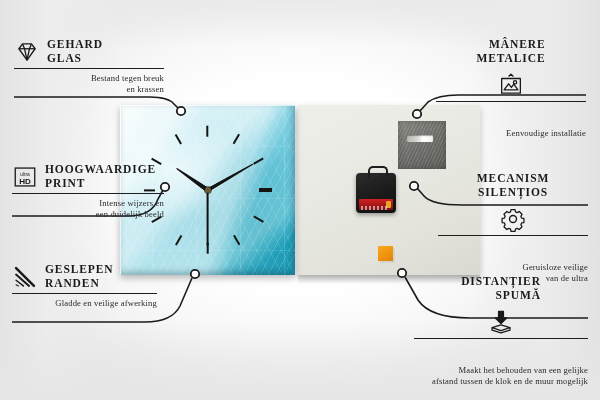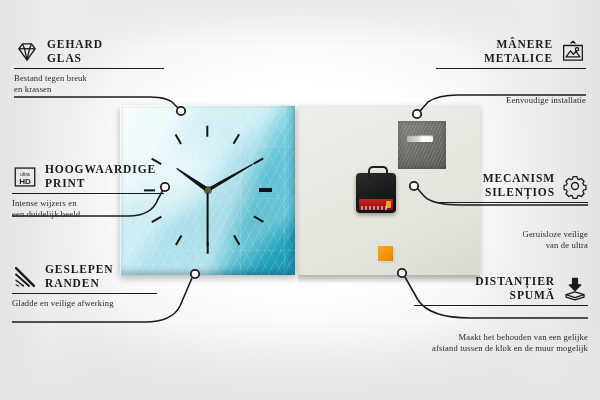--- a/index.html
+++ b/index.html
@@ -136,28 +136,28 @@
   }
   .back-shadow{
     position:absolute;left:178px;top:170px;width:182px;height:9px;
     background:linear-gradient(180deg, rgba(0,0,0,.16), rgba(0,0,0,0));
   }
 
   
   .lines{position:absolute;inset:0;width:600px;height:400px;pointer-events:none;}
   .callout{position:absolute;}
   .co-head{display:flex;align-items:center;gap:7px;}
-  .co-head.right{justify-content:flex-end;}
+  .co-head.right{justify-content:flex-end;flex-direction:column;}
   .co-title{
     font-size:11.5px;font-weight:700;letter-spacing:.9px;color:#1a1a1a;
     line-height:13.5px;text-transform:uppercase;
   }
   .co-rule{height:1px;background:#1d1d1d;margin-top:3px;}
   .co-desc{
-    font-size:8.6px;color:#2a2a2a;line-height:11.2px;margin-top:4px;letter-spacing:.15px;
+    font-size:8.6px;color:#2a2a2a;line-height:11.2px;margin-top:4px;letter-spacing:.15px;text-align:right;
   }
   .co-desc.right{text-align:right;margin-top:26px;}
   .ico{width:26px;height:26px;flex:0 0 26px;display:block;}
   .ico svg{display:block;width:26px;height:26px;}
 </style>
 </head>
 <body>
 
 <div id="stage">
 
@@ -319,21 +319,21 @@
       </span>
     </div>
     <div class="co-rule" style="width:150px;"></div>
     <div class="co-desc right">
       <div>Eenvoudige installatie</div>
     </div>
   </div>
 
   <div class="callout" style="left:438px;top:172px;width:150px;">
     <div class="co-head right">
-      <span style="text-align:right;">
+      <span style="text-align:center;">
         <div class="co-title">MECANISM</div>
         <div class="co-title">SILENȚIOS</div>
       </span>
       <span class="ico">
         <svg viewBox="0 0 32 32">
             <g fill="none" stroke="#1a1a1a" stroke-width="1.7" stroke-linejoin="round">
           <path d="M13.3,3.4 h5.4 l0.6,3.1 2.3,1 2.7,-1.6 3.8,3.8 -1.6,2.7 1,2.3 3.1,0.6 v5.4 l-3.1,0.6 -1,2.3 1.6,2.7 -3.8,3.8 -2.7,-1.6 -2.3,1 -0.6,3.1 h-5.4 l-0.6,-3.1 -2.3,-1 -2.7,1.6 -3.8,-3.8 1.6,-2.7 -1,-2.3 -3.1,-0.6 v-5.4 l3.1,-0.6 1,-2.3 -1.6,-2.7 3.8,-3.8 2.7,1.6 2.3,-1 Z" transform="scale(0.92) translate(1.4,1.4)"></path>
           <circle cx="16" cy="16" r="4.3"></circle>
         </g>
           </svg>

